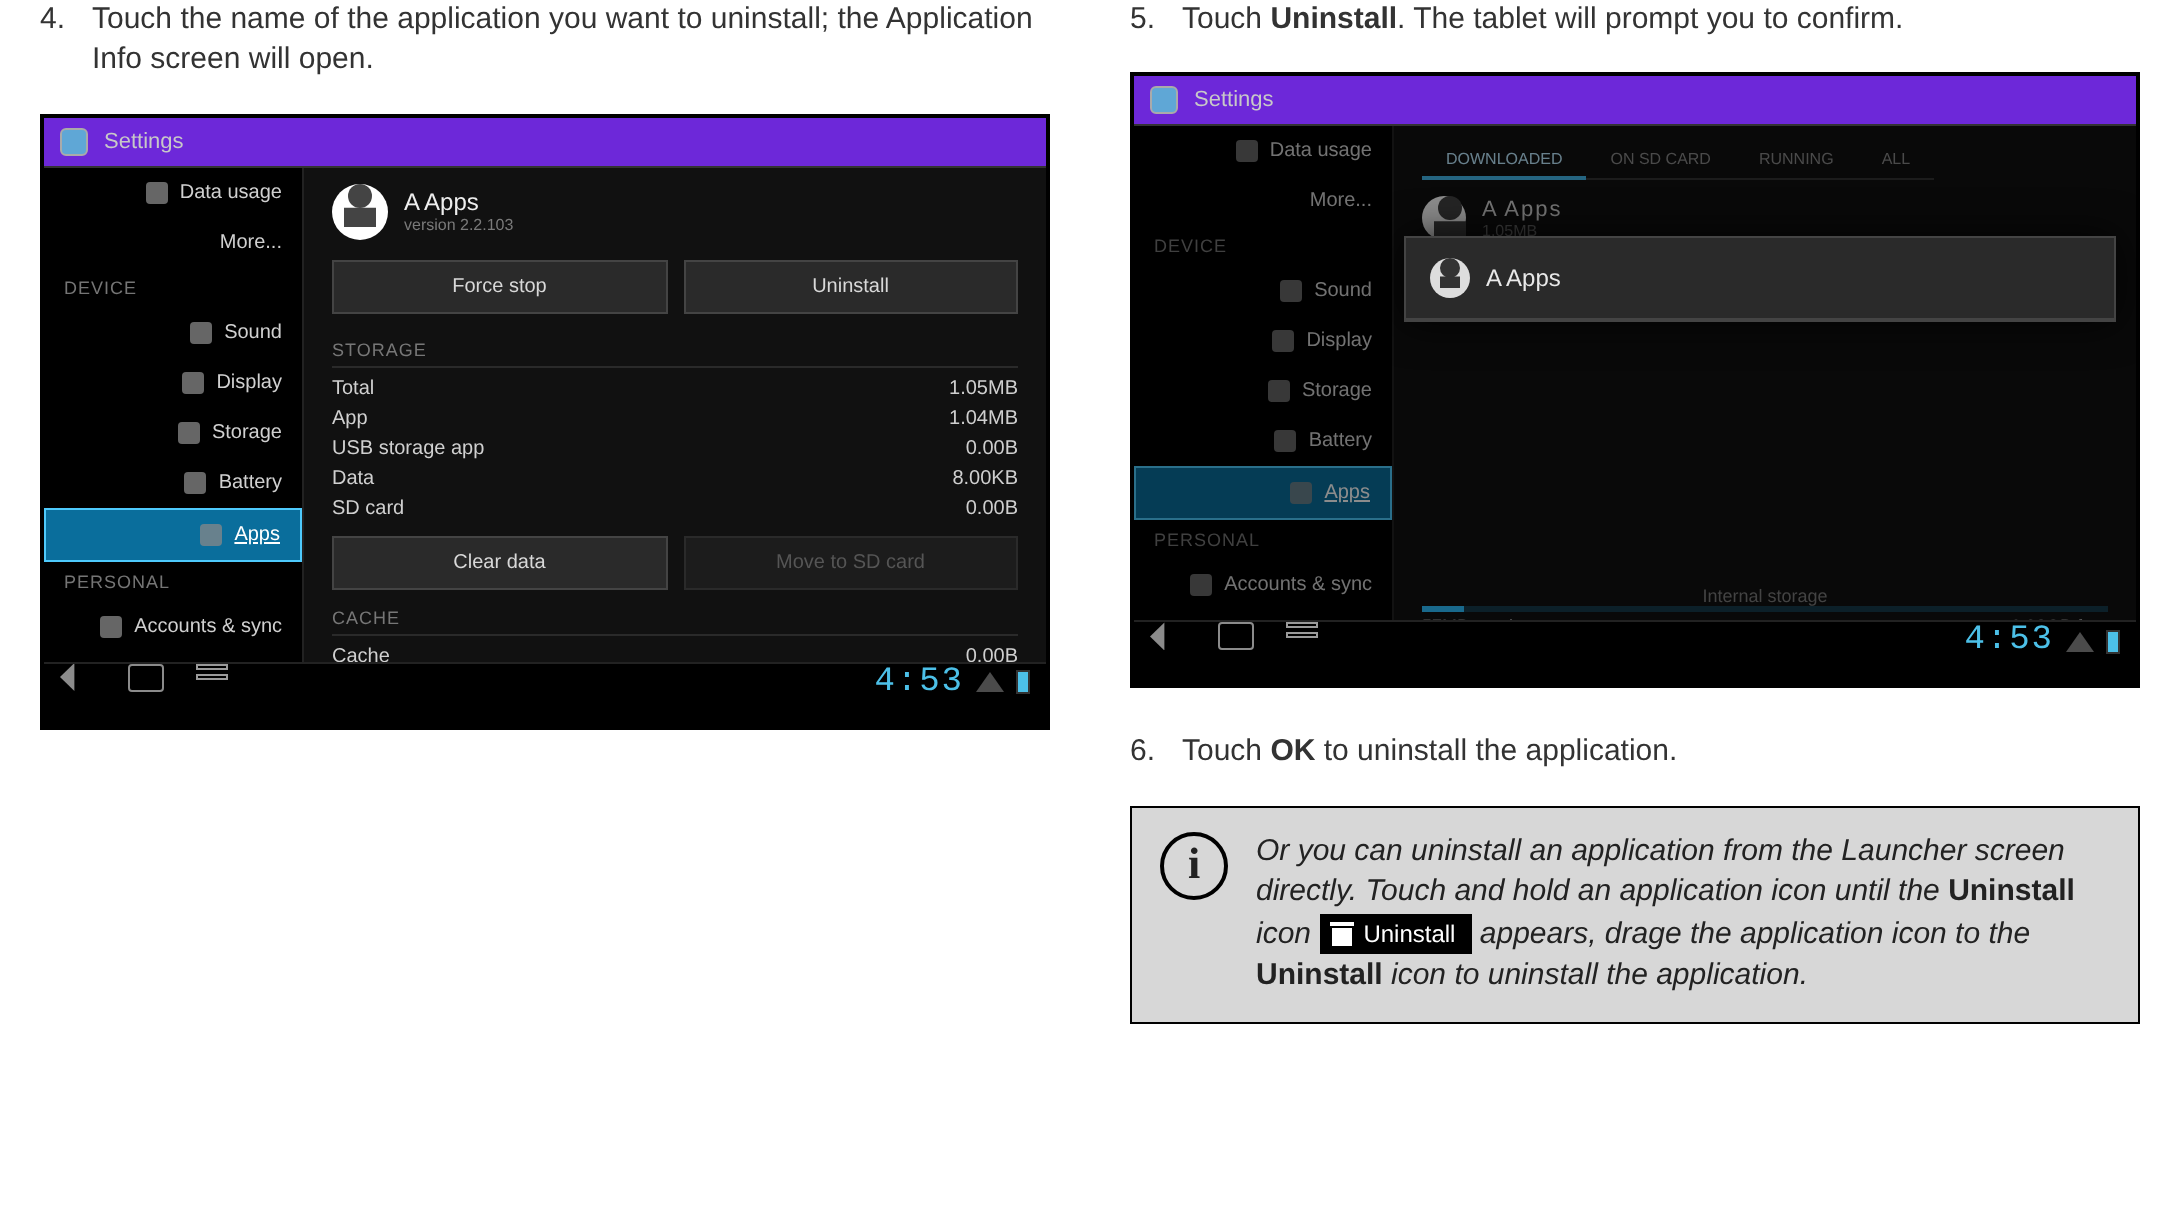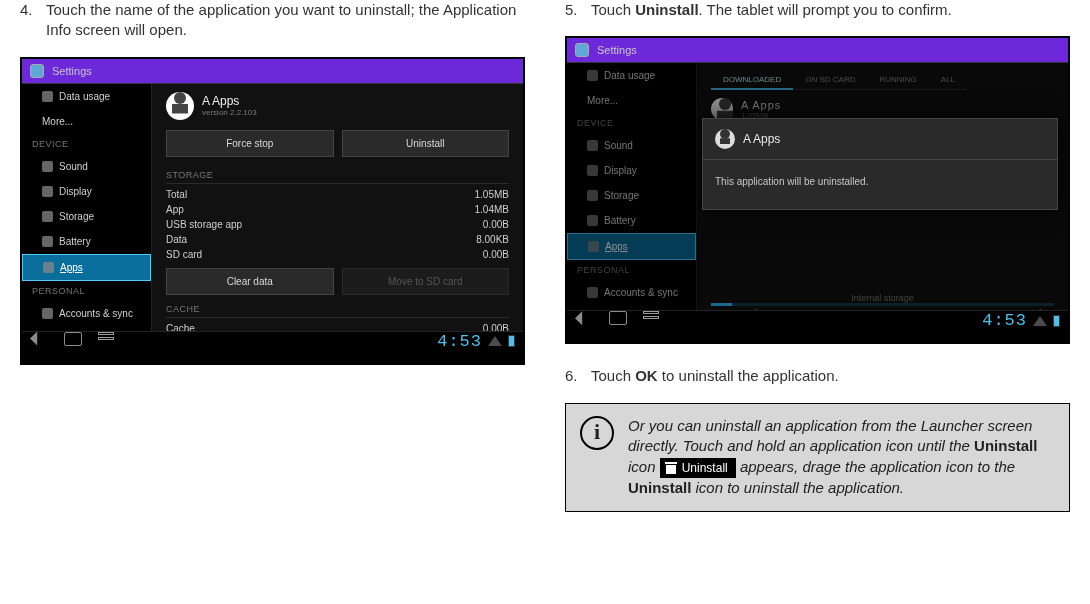--- a/index.html
+++ b/index.html
@@ -66,20 +66,21 @@
     background: #000;
     border-right: 1px solid #222;
   }
   .side-item {
     padding: 7px 10px 7px 20px;
     color: #d0d0d0;
     font-size: 10px;
     display: flex;
     align-items: center;
     gap: 6px;
+    justify-content: flex-end;
   }
   .side-header {
     padding: 5px 10px;
     color: #757575;
     font-size: 9px;
     letter-spacing: 0.5px;
   }
   .side-item.sel {
     background: #0a6e9c;
     color: #fff;
@@ -510,21 +511,20 @@
             </div>
           </div>
         </div>
       </div>
 
       <div class="dialog-overlay">
         <div class="dialog-title">
           <span class="dlg-ico"></span>
           <span>A Apps</span>
         </div>
-        <div class="dialog-body">This application will be uninstalled.</div>
       </div>
 
       <div class="navbar">
         <div class="nav-glyph nav-back"></div>
         <div class="nav-glyph nav-home"></div>
         <div class="nav-recent">
             <span></span>
             <span></span>
           </div>
         <div class="clock">

